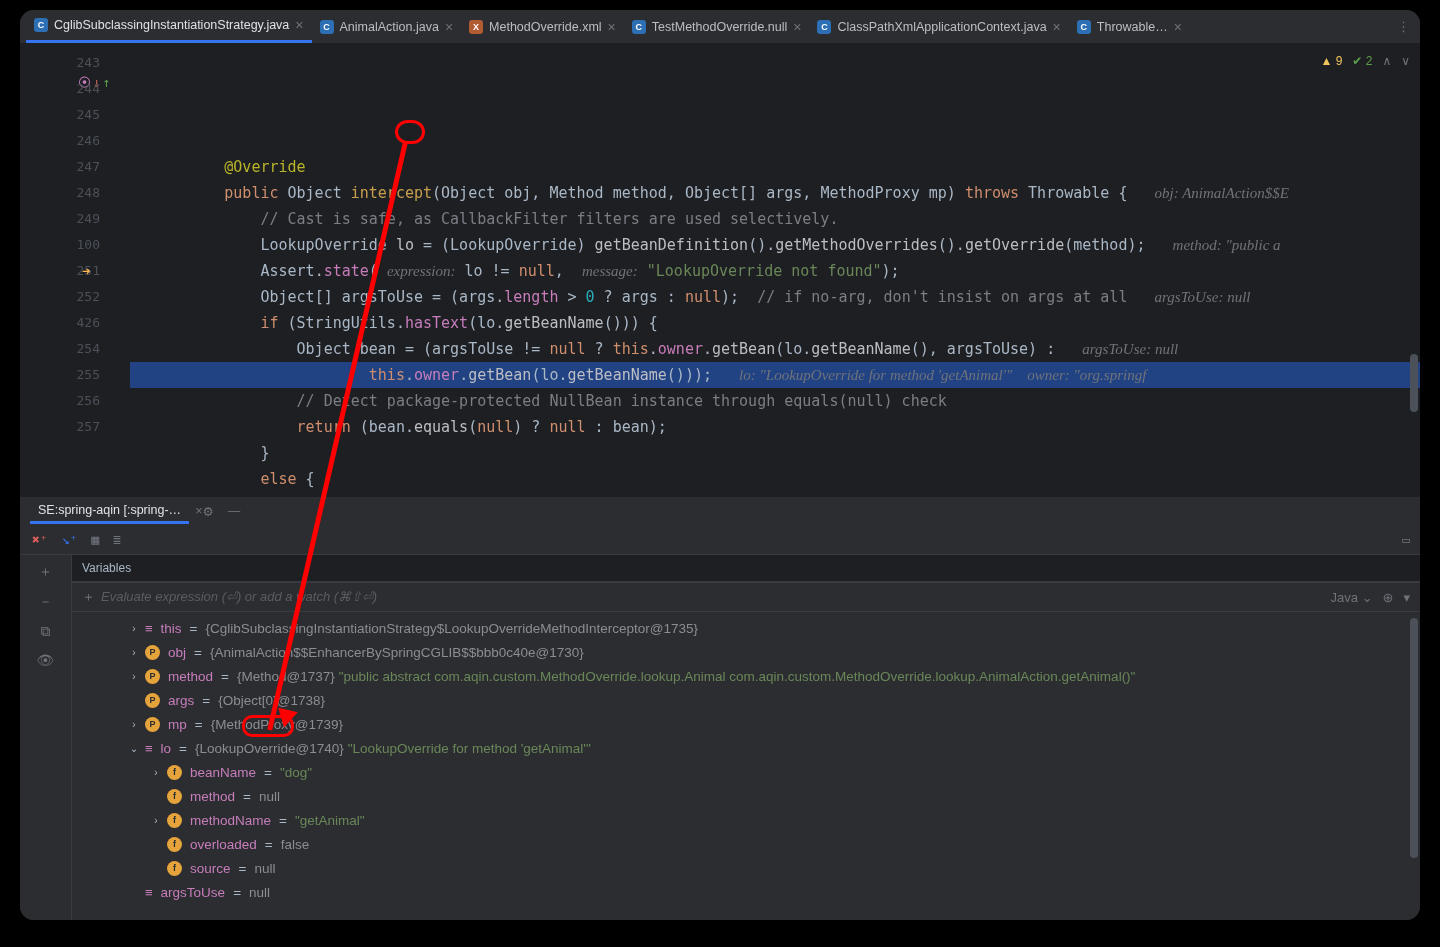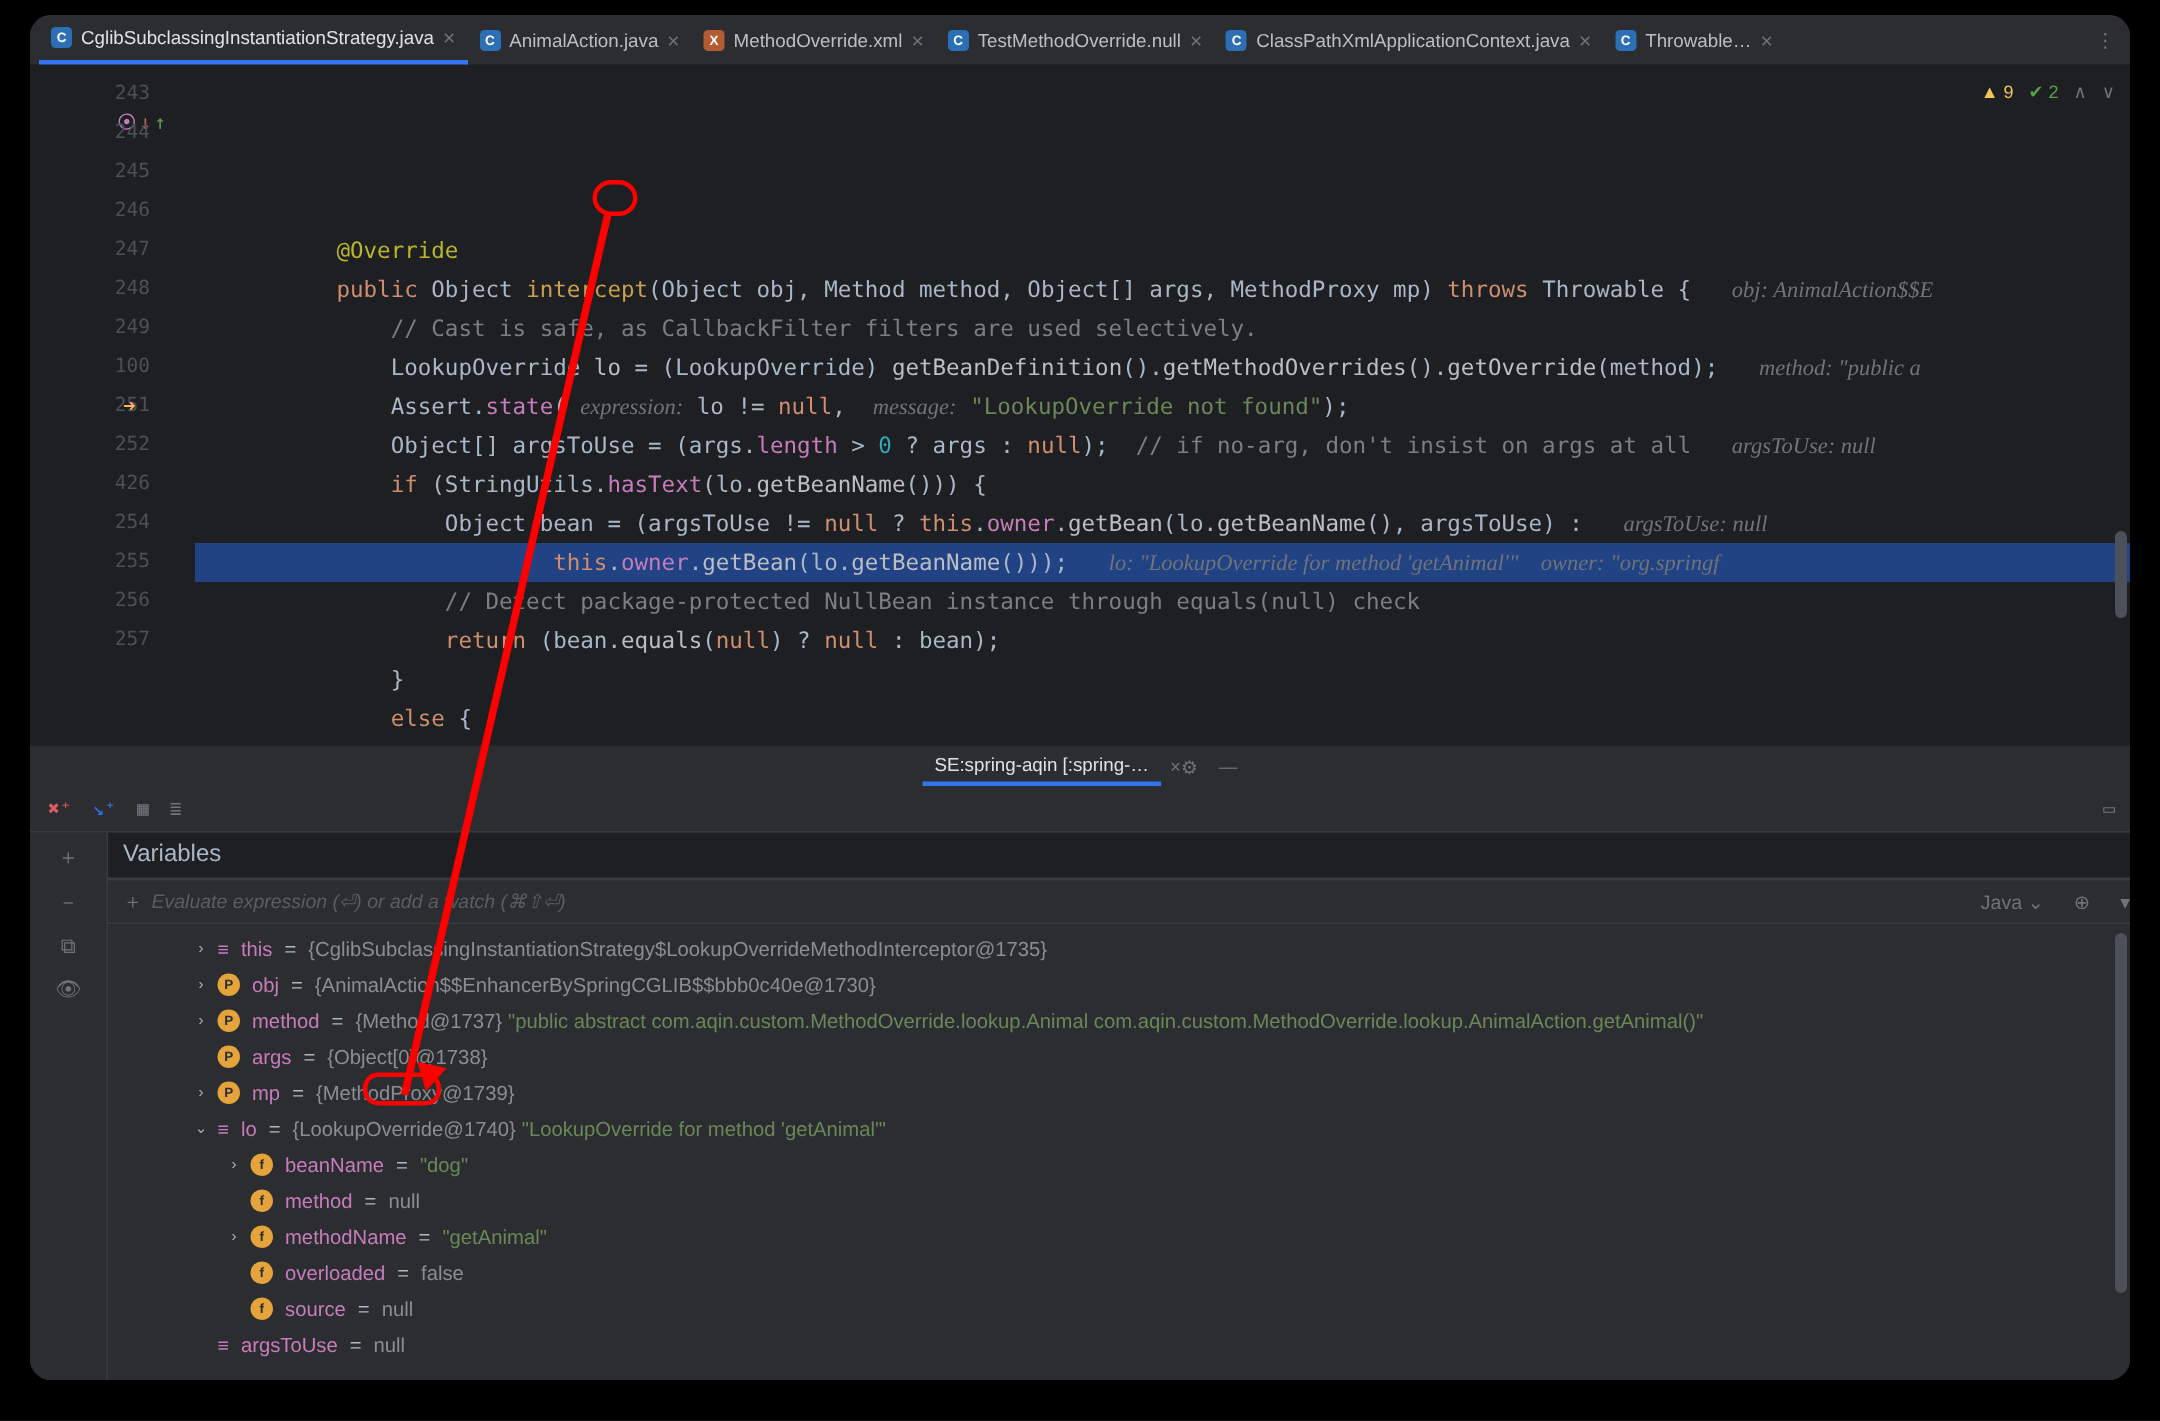--- a/index.html
+++ b/index.html
@@ -157,33 +157,33 @@
   flex-direction: column;
   border-top: 1px solid #1e1f22;
 }
 .dbg-tabs {
   height: 28px;
   display: flex;
   align-items: center;
   font-family: -apple-system,sans-serif;
   font-size: 12.5px;
   padding-left: 10px;
-  justify-content: center;
+  justify-content: flex-start;
 }
 .dbg-tab { border-bottom: 3px solid #3574f0; padding: 4px 8px; color:#dfe1e5;}
 .dbg-tb {
   height: 30px;
   display: flex;
   align-items: center;
   gap: 14px;
   padding-left: 12px;
   border-bottom: 1px solid #393b40;
 }
 .dbg-tb span { color: #6f737a; cursor: pointer; }
-.vars-lbl { padding: 6px 10px; font-family:-apple-system,sans-serif; font-size:16px; color:#a9b7c6; background:#1e1f22; border-bottom:1px solid #393b40;}
+.vars-lbl { padding: 6px 10px; font-family:-apple-system,sans-serif; font-size:12px; color:#a9b7c6; background:#1e1f22; border-bottom:1px solid #393b40;}
 .watch {
   height: 30px;
   display: flex;
   align-items: center;
   padding-left: 10px;
   color: #5a5d61;
   font-style: italic;
   font-family: -apple-system,sans-serif;
   font-size: 13px;
   border-top: 1px solid #393b40;
@@ -331,21 +331,21 @@
       <div class="leftrail">
         <span>＋</span>
         <span>－</span>
         <span>⧉</span>
         <span>👁</span>
       </div>
       <div class="dbg-main">
         <div class="vars-lbl">Variables</div>
         <div class="watch">
           <div><span class="plus">＋</span><span>Evaluate expression (⏎) or add a watch (⌘⇧⏎)</span></div>
-          <div style="display:flex;gap:20px;font-style:normal;color:#6f737a">
+          <div style="display:flex;gap:10px;padding-right:10px;font-style:normal;color:#6f737a">
             <span><span>Java</span> ⌄</span>
             <span>⊕</span>
             <span>▾</span>
           </div>
         </div>
         <div class="vars" id="vars">
           <div class="scrollthumb" style="top:6px;height:240px"></div>
         <div class="vrow" style="padding-left: 55px;">
               <span class="chev">›</span>
               <span class="b-eq">≡</span>

